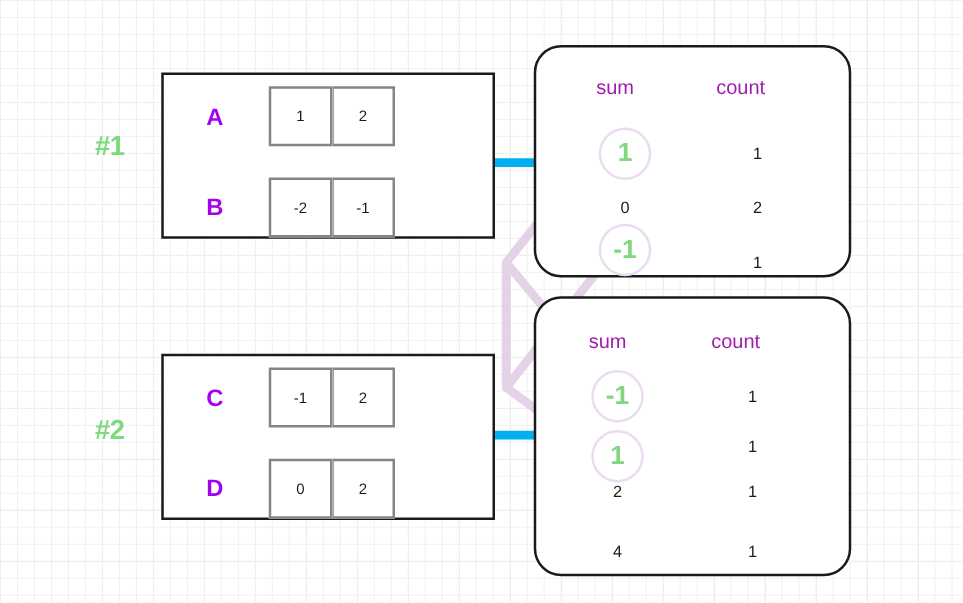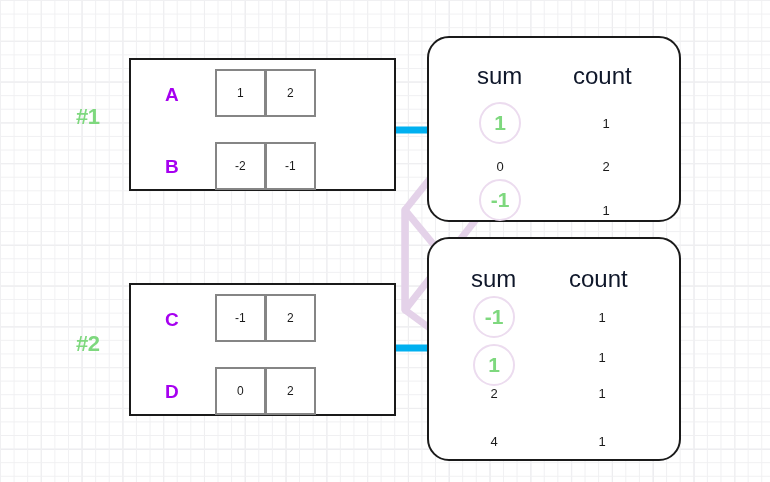--- a/index.html
+++ b/index.html
@@ -90,22 +90,22 @@
     border: 2px solid #1a1a1a;
     border-radius: 22px;
     background: #ffffff;
     box-sizing: border-box;
   }
   #result-panel-1 { left: 427px; top: 36px;  width: 254px; height: 186px; }
   #result-panel-2 { left: 427px; top: 237px; width: 254px; height: 224px; }
 
   .col-header {
     position: absolute;
-    color: #0f172a;
-    font-size: 24px;
+    color: #a21caf;
+    font-size: 16px;
     font-family: "Liberation Sans", sans-serif;
     white-space: nowrap;
   }
 
   .result-value {
     position: absolute;
     font-size: 13px;
     color: #1a1a1a;
     font-family: "Liberation Sans", sans-serif;
     white-space: nowrap;

